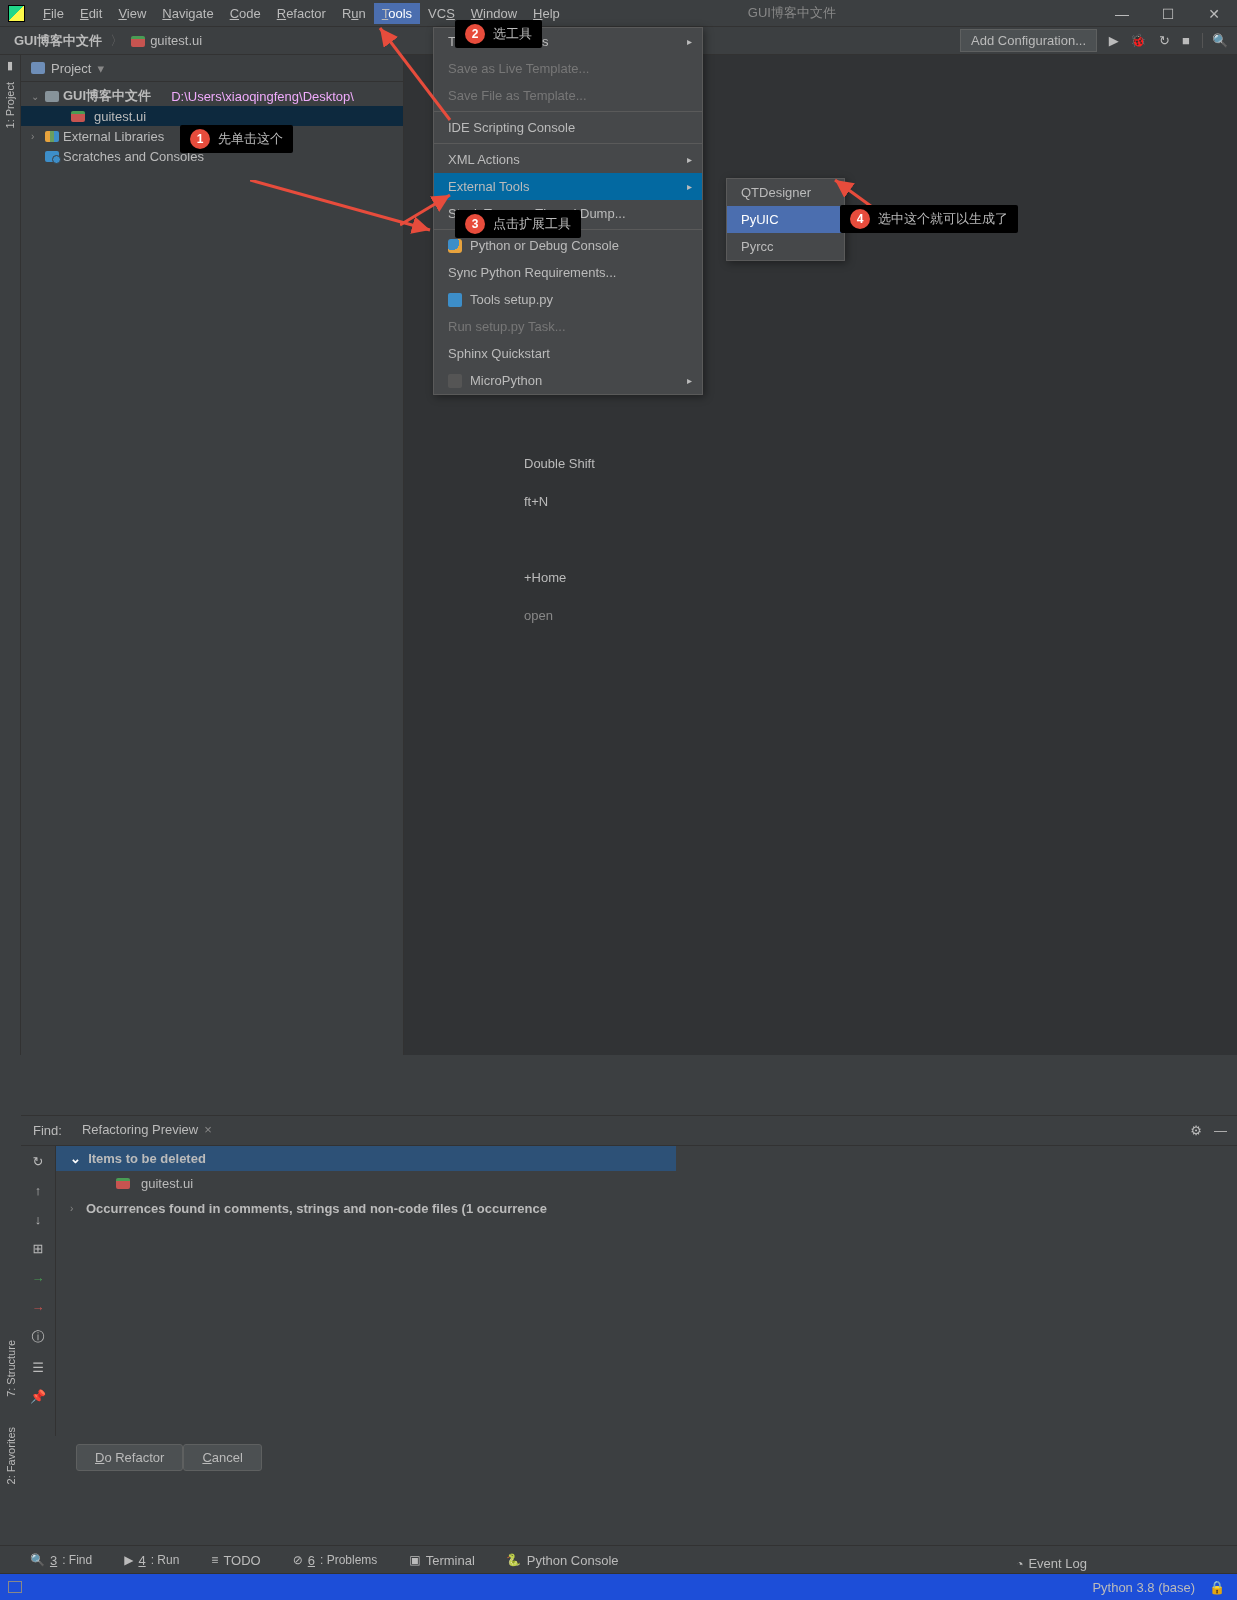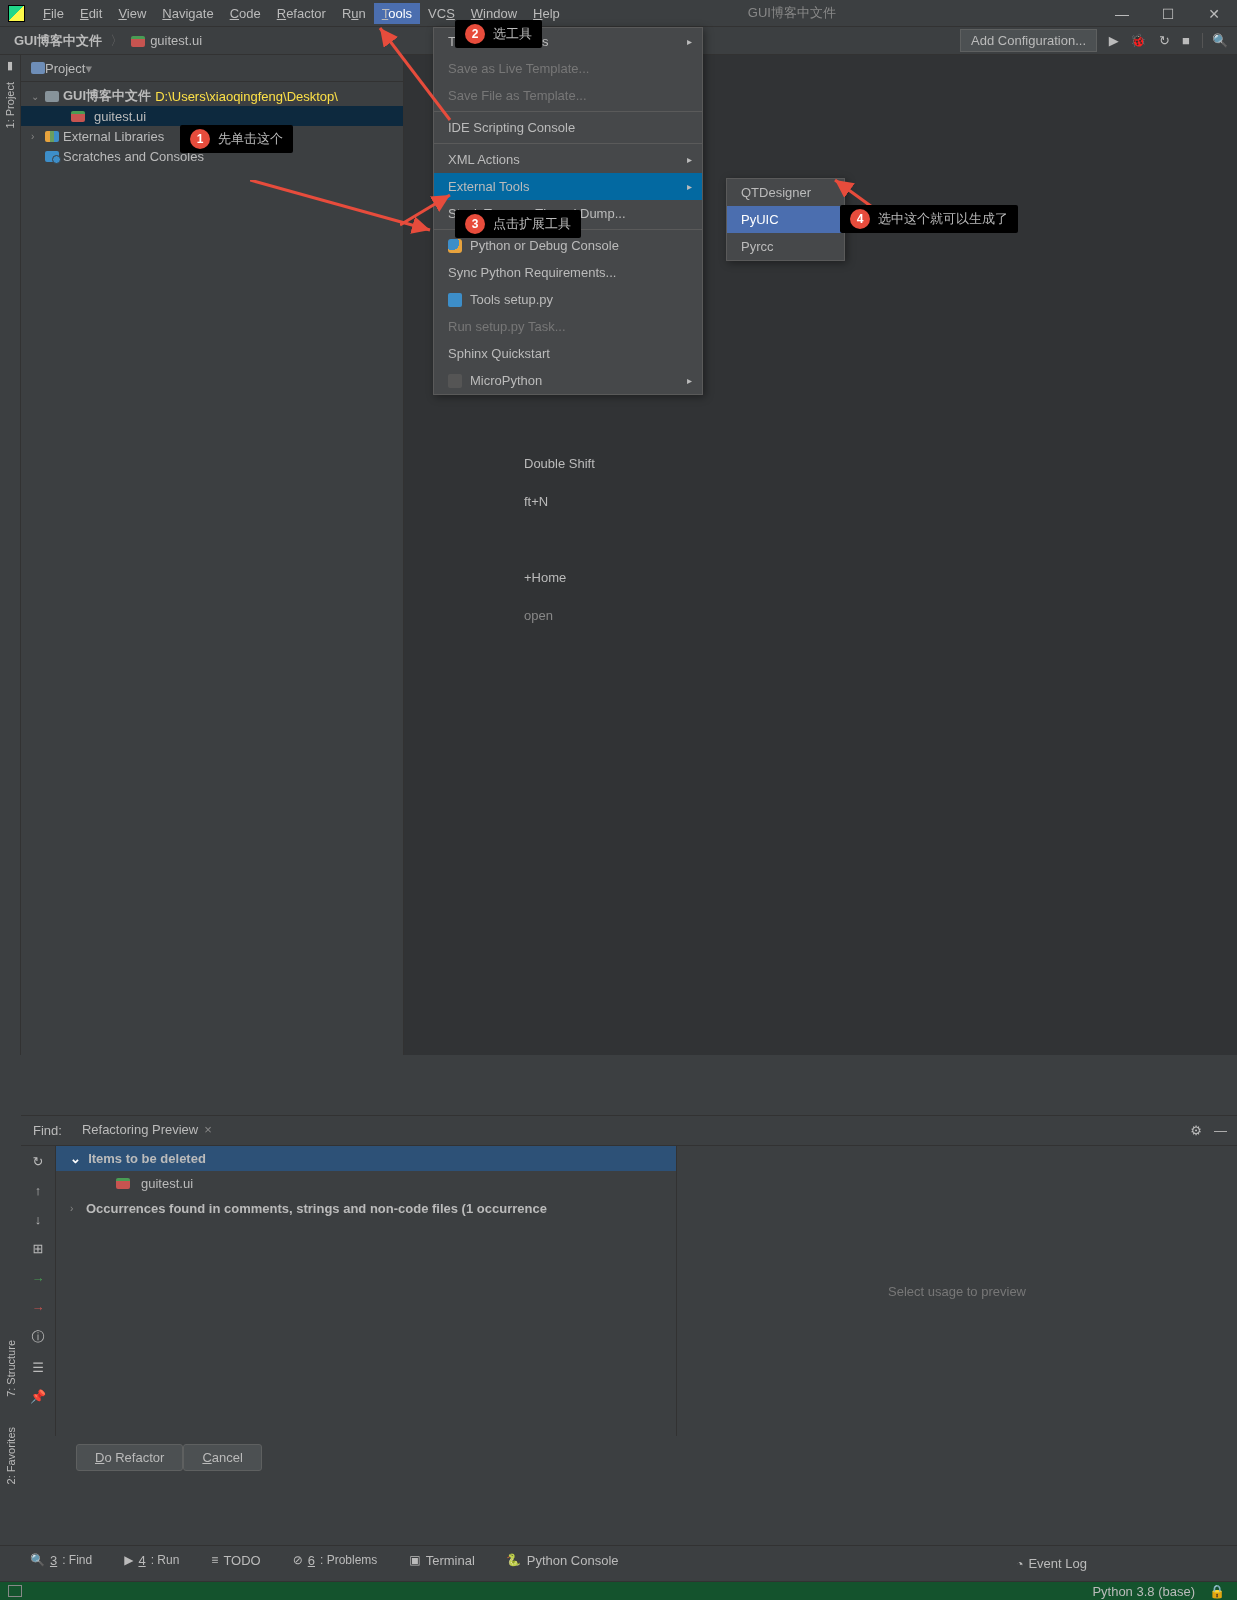--- a/index.html
+++ b/index.html
@@ -15,31 +15,31 @@
 .toolbar{height:28px;background:#3c3f41;display:flex;align-items:center;padding:0 8px;border-bottom:1px solid #323232;position:relative}
 .crumb{padding:2px 6px}
 .crumb-sep{color:#666;margin:0 2px}
 .ui-icon{display:inline-block;width:14px;height:11px;background:#c75450;border-top:3px solid #499c54;margin-right:5px;vertical-align:middle;border-radius:2px}
 .add-config{position:absolute;right:140px;border:1px solid #5e6060;padding:3px 10px;border-radius:0;background:#4c5052}
 .tool-icons{position:absolute;right:8px;display:flex;gap:12px;color:#6e6e6e}
 .main{display:flex;height:1000px;position:relative}
 .left-gutter{width:21px;background:#3c3f41;border-right:1px solid #323232;display:flex;flex-direction:column;align-items:center;padding-top:4px}
 .gutter-text{writing-mode:vertical-lr;transform:rotate(180deg);font-size:11px;color:#bbb;margin-top:10px}
 .project-panel{width:383px;background:#3c3f41;border-right:1px solid #323232}
-.panel-header{height:27px;display:flex;align-items:center;padding-left:10px;border-bottom:1px solid #323232;gap:0}
+.panel-header{height:27px;display:flex;align-items:center;padding-left:10px;border-bottom:1px solid #323232;gap:6px}
 .proj-ico{width:14px;height:12px;background:#6e8eb8;border-radius:2px}
 .tree{padding:4px 0}
 .tree-row{display:flex;align-items:center;height:20px;padding-left:10px;gap:4px}
 .tree-row.selected{background:#0d293e}
 .chev{width:10px;color:#888;font-size:10px}
 .folder-ico{width:14px;height:11px;background:#87939a;border-radius:2px}
 .lib-ico{width:14px;height:11px;background:linear-gradient(90deg,#e8a33d 33%,#6b9e5f 33% 66%,#3d8ec9 66%);border-radius:2px}
 .scratch-ico{width:14px;height:11px;background:#3d8ec9;border-radius:2px;position:relative}
 .scratch-ico::after{content:"";position:absolute;right:-2px;bottom:-2px;width:7px;height:7px;background:#3d8ec9;border-radius:50%;border:1px solid #3c3f41}
-.path-text{color:#fde047;margin-left:0}
+.path-text{color:#f0abfc;margin-left:16px}
 .editor{flex:1;background:#313335;position:relative}
 .welcome{position:absolute;left:120px;top:390px;color:#4a88c7;font-size:17px;line-height:38px}
 .welcome .grey{color:#888}
 .dropdown{position:absolute;left:433px;top:27px;width:270px;background:#46484a;border:1px solid #5a5a5a;box-shadow:2px 2px 8px rgba(0,0,0,.4);z-index:10}
 .dd-item{height:27px;display:flex;align-items:center;padding:0 14px;position:relative}
 .dd-item.disabled{color:#777}
 .dd-item.hover{background:#0369a1;color:#fff}
 .dd-sep{height:1px;background:#5a5a5a;margin:2px 0}
 .dd-arrow{position:absolute;right:10px;font-size:10px}
 .dd-ico{width:14px;height:14px;margin-right:8px;display:inline-block}
@@ -61,21 +61,21 @@
 .find-side{width:35px;background:#3c3f41;border-right:1px solid #323232;display:flex;flex-direction:column;align-items:center;gap:14px;padding-top:8px;color:#888}
 .find-tree{width:620px;background:#3c3f41}
 .find-tree-header{background:#2d5177;height:25px;display:flex;align-items:center;padding-left:14px;color:#fff;font-weight:bold}
 .find-tree-row{height:25px;display:flex;align-items:center;padding-left:14px;gap:6px}
 .find-preview{flex:1;display:flex;align-items:center;justify-content:center;color:#777;border-left:1px solid #323232}
 .find-footer{height:42px;display:flex;align-items:center;padding-left:55px;}
 .btn{padding:5px 18px;border:1px solid #5e6060;background:#4c5052;border-radius:3px}
 .status-tabs{position:absolute;left:0;bottom:26px;right:0;height:29px;background:#3c3f41;border-top:1px solid #323232;display:flex;align-items:center;padding-left:30px;gap:32px}
 .st-item{display:flex;align-items:center;gap:5px;font-size:12px}
 .st-u{text-decoration:underline}
-.status-bar{position:absolute;left:0;bottom:0;right:0;height:19px;background:#14532d;border-top:1px solid #323232;display:flex;align-items:center;justify-content:flex-end;padding:0 14px}
+.status-bar{position:absolute;left:0;bottom:0;right:0;height:27px;background:#1d4ed8;border-top:1px solid #323232;display:flex;align-items:center;justify-content:flex-end;padding:0 14px}
 .sb-ico{position:absolute;left:8px;width:14px;height:12px;border:1px solid #888}
 .event-log{position:absolute;right:150px;bottom:29px;display:flex;align-items:center;gap:5px}
 .left-tools{position:absolute;left:0;top:1340px;width:21px;display:flex;flex-direction:column;gap:30px;align-items:center}
 .lt-text{writing-mode:vertical-lr;transform:rotate(180deg);font-size:11px}
 </style>
 </head>
 <body>
 
 <div class="menubar">
   <div class="pc-logo"></div>
@@ -275,21 +275,20 @@
       <div class="find-tree-header">⌄&nbsp;&nbsp;<span>Items to be deleted</span></div>
       <div class="find-tree-row" style="padding-left:60px">
           <span class="ui-icon"></span>
           <span>guitest.ui</span>
         </div>
       <div class="find-tree-row">
           <span class="chev">›</span>
           <b>Occurrences found in comments, strings and non-code files  (1 occurrence</b>
         </div>
     </div>
-    <div class="find-preview">Select usage to preview</div>
   </div>
   <div class="find-footer">
     <div class="btn"><span class="menu-u">D</span>o Refactor</div>
     <div class="btn"><span class="menu-u">C</span>ancel</div>
   </div>
 </div>
 
 <div class="left-tools">
   <div class="lt-text">7: Structure</div>
   <div class="lt-text">2: Favorites</div>

